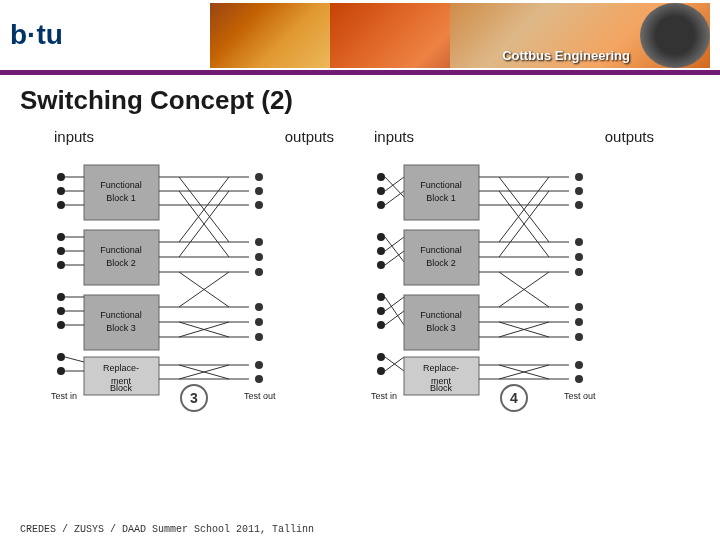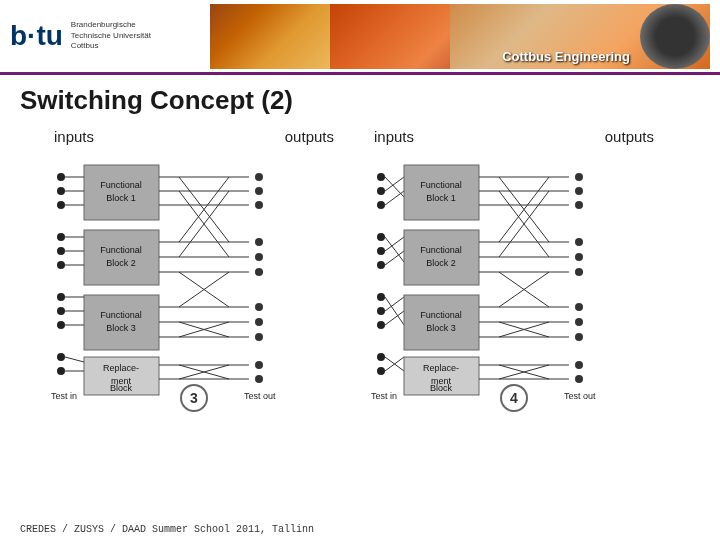--- a/index.html
+++ b/index.html
@@ -12,21 +12,21 @@
       position: relative;
     }
 
     
     #header {
       display: flex;
       align-items: center;
       height: 75px;
       background: #fff;
       padding: 5px 10px;
-      border-bottom: 3px solid #701a75;
+      border-bottom: 5px solid #701a75;
     }
     #logo-area {
       display: flex;
       align-items: center;
       gap: 8px;
       width: 200px;
     }
     #btu-logo {
       font-size: 28px;
       font-weight: bold;
@@ -141,21 +141,20 @@
       color: #333;
       font-family: Liberation Mono, monospace;
     }
   </style>
 </head>
 <body>
 
 <div id="header">
   <div id="logo-area">
     <div id="btu-logo">b·tu</div>
-    <div id="btu-text">Brandenburgische<br>Technische Universität<br>Cottbus</div>
   </div>
   <div id="header-images">
     <div id="header-chip-img"></div>
     <div id="header-circuit-img"></div>
     <div id="computer-engineering-label">Cottbus Engineering</div>
     <div id="header-logo-img"></div>
   </div>
 </div>
 
 <div id="main">

